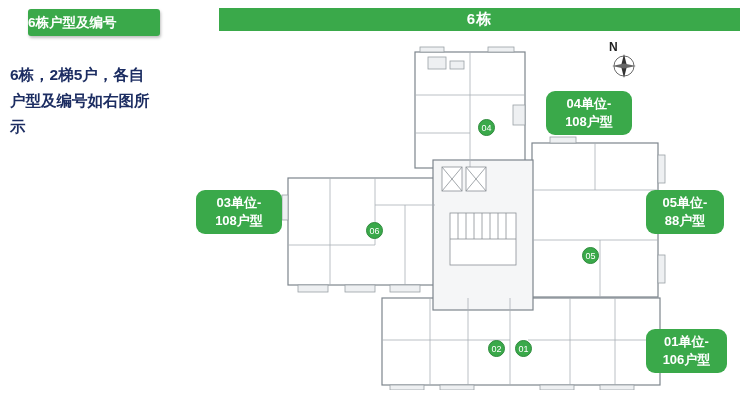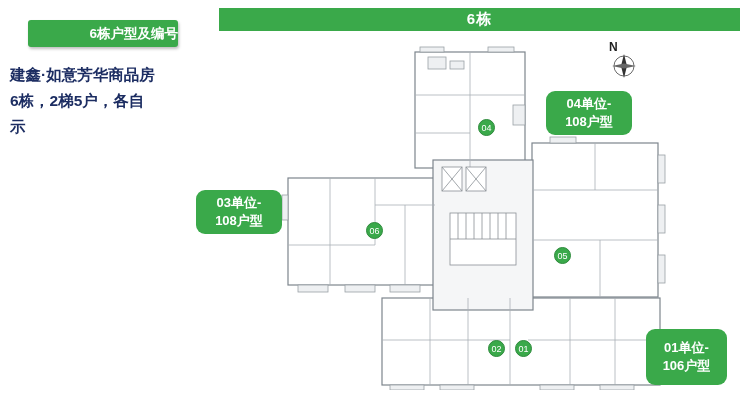--- a/index.html
+++ b/index.html
@@ -12,23 +12,23 @@
   .page{
     position:relative;width:740px;height:417px;background:#ffffff;
     overflow:hidden;margin:0 auto;
   }
   .header-bar{
     position:absolute;left:213px;top:8px;width:521px;height:23px;
     background:var(--green);display:flex;align-items:center;justify-content:center;
     color:#fff;font-weight:bold;font-size:15px;letter-spacing:1px;margin-left:6px;
   }
   .badge{
-    position:absolute;left:28px;top:20px;width:150px;height:27px;
+    position:absolute;left:28px;top:9px;width:132px;height:27px;
     background:var(--green);border-radius:3px;display:flex;align-items:center;
-    justify-content:flex-end;color:#fff;font-weight:bold;font-size:13.5px;
+    justify-content:flex-start;color:#fff;font-weight:bold;font-size:13.5px;
     box-shadow:1px 2px 3px rgba(0,0,0,0.25);
   }
   .desc{
     position:absolute;left:10px;top:62px;width:200px;
     color:var(--navy);font-weight:bold;font-size:15.5px;line-height:26px;
   }
   .plan-wrap{position:absolute;left:270px;top:45px;width:400px;height:345px;}
   .unit-label{
     position:absolute;background:var(--green);color:#fff;font-weight:bold;
     font-size:13px;line-height:1.35;border-radius:9px;display:flex;
@@ -57,22 +57,22 @@
 
   <div class="header-bar">
     <span>6栋</span>
   </div>
 
   <div class="badge">
     <span>6栋户型及编号</span>
   </div>
 
   <div class="desc">
-    <div>建鑫·如意芳华商品房</div>
     <div>6栋，2梯5户，各自</div>
+    <div>户型及编号如右图所</div>
     <div>示</div>
   </div>
 
   <div class="plan-wrap">
     <svg class="plan-svg" width="400" height="345" viewBox="0 0 400 345">
       <g stroke="#7d858d" stroke-width="1.2" fill="#ffffff">
 
         <rect x="145" y="7" width="110" height="116"></rect>
 
         <rect x="18" y="133" width="147" height="107"></rect>
@@ -151,39 +151,43 @@
       </g>
     </svg>
   </div>
 
   <div class="marker" style="left:478px;top:119px;">
     <span>04</span>
   </div>
   <div class="marker" style="left:366px;top:222px;">
     <span>06</span>
   </div>
-  <div class="marker" style="left:554px;top:247px;">
+  <div class="marker" style="left:582px;top:247px;">
     <span>05</span>
   </div>
   <div class="marker" style="left:488px;top:340px;">
     <span>02</span>
   </div>
   <div class="marker" style="left:515px;top:340px;">
     <span>01</span>
   </div>
 
   <div class="unit-label" style="left:196px;top:190px;width:86px;height:44px;">
     <span>03单位-</span>
     <span>108户型</span>
   </div>
   <div class="unit-label" style="left:546px;top:91px;width:86px;height:44px;">
     <span>04单位-</span>
     <span>108户型</span>
   </div>
-  <div class="unit-label" style="left:646px;top:329px;width:81px;height:56px;">
+  <div class="unit-label" style="left:646px;top:190px;width:78px;height:44px;">
+    <span>05单位-</span>
+    <span>88户型</span>
+  </div>
+  <div class="unit-label" style="left:646px;top:329px;width:81px;height:44px;">
     <span>01单位-</span>
     <span>106户型</span>
   </div>
 
   <div class="compass">
     <span class="n-label">N</span>
     <svg width="24" height="24" viewBox="0 0 24 24">
       <circle cx="12" cy="12" r="10" fill="none" stroke="#444" stroke-width="0.8"></circle>
       <path d="M12 0 L15 12 L12 24 L9 12 Z" fill="#333"></path>
       <path d="M0 12 L12 9.5 L24 12 L12 14.5 Z" fill="#666"></path>

